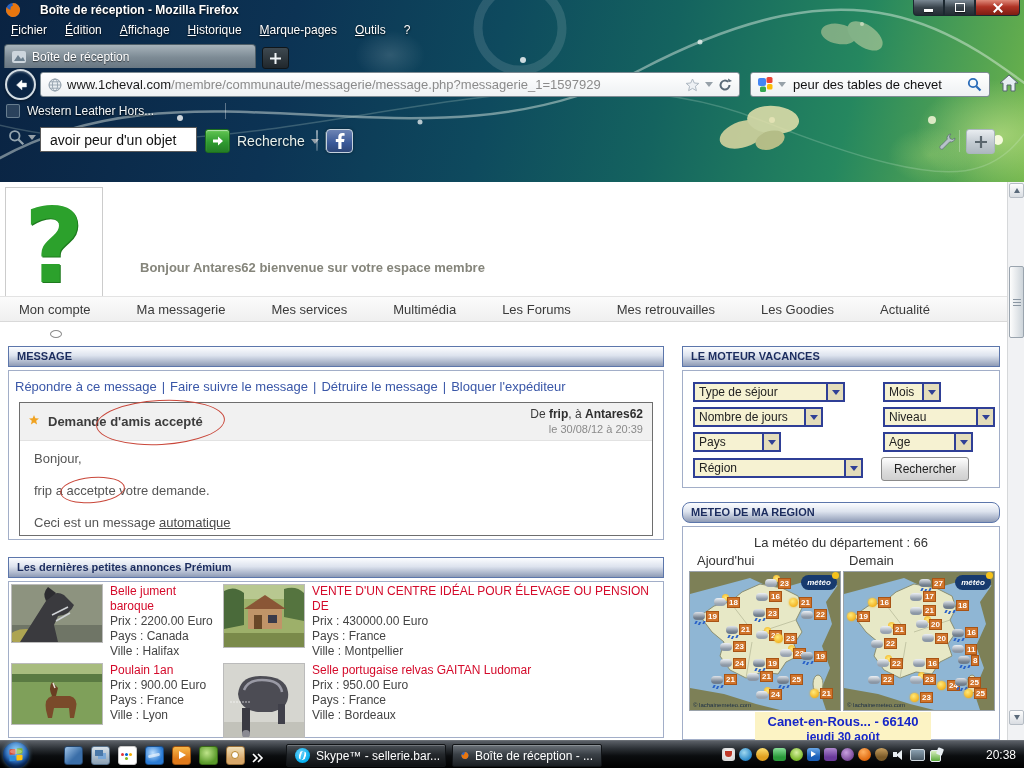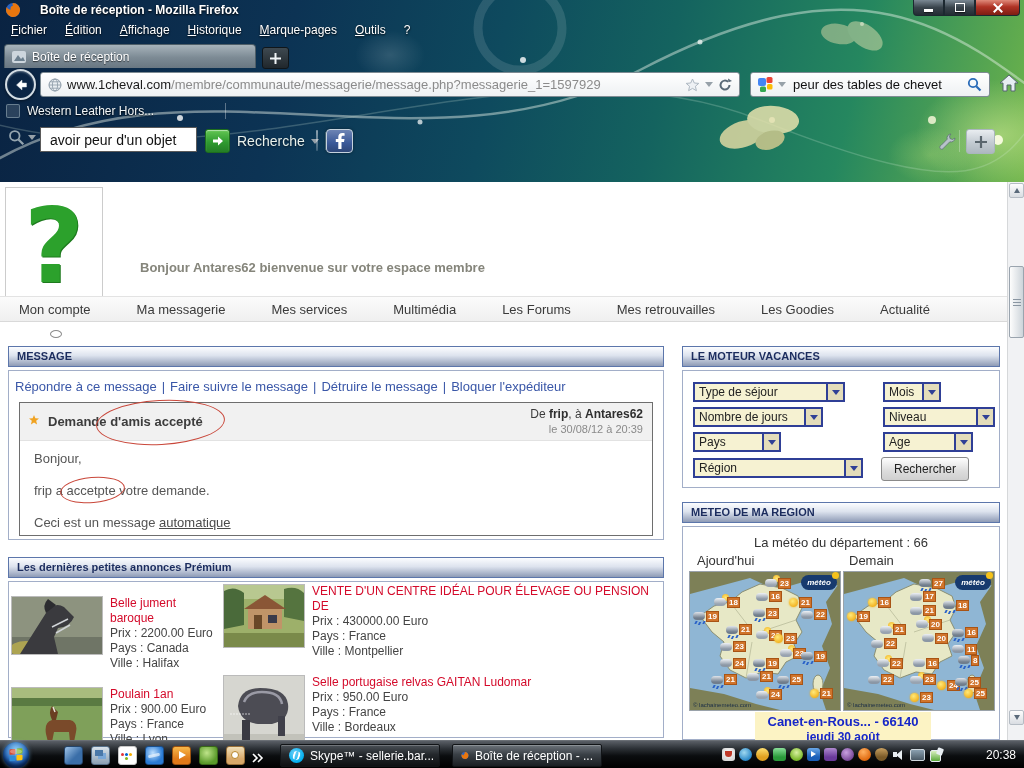--- a/index.html
+++ b/index.html
@@ -80,21 +80,21 @@
   .msgbody{position:absolute;left:14px;top:48px;font-size:13px;color:#555;}
   .msgbody div{margin-bottom:17px;}
   .ulink{text-decoration:underline;color:#4a4a4a;cursor:pointer;}
   .circled{position:relative;display:inline-block;}
   .ellipse{position:absolute;border:1.5px solid #c9473a;border-radius:50%;pointer-events:none;}
   .e1{left:-14px;top:-14px;right:-22px;bottom:-16px;transform:rotate(-3deg);}
   .e2{left:-7px;top:-6px;right:-9px;bottom:-5px;transform:rotate(-5deg);}
   
   .annrow{display:flex;padding:2px;}
   .anncell{display:flex;gap:7px;box-sizing:border-box;}
-  .anncell.c1{width:212px;margin-top:12px;}
+  .anncell.c1{width:212px;}
   .anncell.c2{flex:1;}
   .annimg{flex:none;border:1px solid #bbb;}
   .anntext{font-size:12px;line-height:15px;color:#444;}
   .anntitle{color:#d40a2a;cursor:pointer;}
   
   .vsel{position:absolute;height:20px;background:#f6f2d2;border:2px solid #2f3f96;display:flex;align-items:center;box-sizing:border-box;cursor:pointer;}
   .vsel span{flex:1;font-size:12px;color:#222;padding:0 4px;white-space:nowrap;overflow:hidden;}
   .vcaret{width:15px;align-self:stretch;border-left:2px solid #2f3f96;background:#e3dcba;display:flex;align-items:center;justify-content:center;}
   .vcaret i{width:0;height:0;border-left:4px solid transparent;border-right:4px solid transparent;border-top:5px solid #2f3f96;}
   .vbtn{position:absolute;height:22px;border:1px solid #8a8a8a;border-radius:3px;background:linear-gradient(#fefefe,#dcdcdc 60%,#cfcfcf);font-size:12px;color:#222;display:flex;align-items:center;justify-content:center;cursor:pointer;font-family:"Liberation Sans",sans-serif;}
@@ -138,21 +138,21 @@
   .q-ie{background:radial-gradient(circle at 40% 35%,#bfe0ff,#2a7bd4 65%);border:1px solid #1a4f8c;}
   .q-ie::after{content:"";position:absolute;left:2px;top:7px;width:12px;height:3px;border-radius:2px;background:#fff9;transform:rotate(-12deg);}
   .q-media{background:linear-gradient(#f8b84a,#e07a1a 70%);border:1px solid #9c5210;}
   .q-media::after{content:"";position:absolute;left:6px;top:4px;width:0;height:0;border-left:7px solid #fff;border-top:4.5px solid transparent;border-bottom:4.5px solid transparent;}
   .q-green{background:radial-gradient(circle at 40% 35%,#bfe48a,#5a9a2a 70%);border:1px solid #3a6a18;}
   .q-org{background:linear-gradient(#f0e0b8,#d8a86a 70%);border:1px solid #9a7038;}
   .q-org::after{content:"";position:absolute;left:4px;top:4px;width:8px;height:8px;border-radius:50%;background:#fff;border:1px solid #b8862a;box-sizing:border-box;}
   .chev{position:absolute;left:252px;top:8px;}
   .taskbtn{position:absolute;top:3px;height:23px;border-radius:2px;border:1px solid #111417;background:linear-gradient(#4b5157,#24282c 45%,#0f1113);box-shadow:inset 0 1px 0 #ffffff38;color:#fff;font-size:12px;display:flex;align-items:center;gap:6px;padding:0 8px;box-sizing:border-box;white-space:nowrap;overflow:hidden;cursor:pointer;}
   .taskbtn.active{background:linear-gradient(#6d747b,#3a4046 45%,#1b1f23);}
-  .tb-skype{left:280px;width:160px;}
+  .tb-skype{left:286px;width:160px;}
   .tb-ff{left:452px;width:150px;}
   .skypeico{width:15px;height:15px;border-radius:50%;background:radial-gradient(circle at 40% 35%,#6fd0f8,#00aff0 70%);flex:none;position:relative;}
   .skypeico::after{content:"";position:absolute;left:4px;top:3px;width:7px;height:9px;border-left:2px solid #fff;border-right:2px solid #fff;border-radius:4px;transform:rotate(14deg);box-sizing:border-box;}
   .lang{position:absolute;left:692px;top:7px;color:#fff;font-size:12px;text-shadow:0 1px 1px #000;margin-top:24px;}
   .tray{position:absolute;left:722px;top:7px;display:flex;gap:4px;align-items:center;}
   .tico{width:13px;height:13px;border-radius:3px;}
   .t-java{background:radial-gradient(circle at 50% 40%,#fff,#d8d8d8 70%);position:relative;} .t-java::after{content:"";position:absolute;left:3px;top:3px;width:7px;height:6px;border-radius:0 0 4px 4px;background:#c03a2a;}
   .t-msn{background:radial-gradient(circle at 40% 35%,#9fd8f0,#2a88c8 70%);border-radius:50%;}
   .t-phone{background:linear-gradient(#ffe070,#e0a020 70%);border-radius:50%;}
   .t-user{background:linear-gradient(#8ae09a,#2a9a3a 70%);}
@@ -494,21 +494,21 @@
         </div>
       <div class="vsel" style="left:10px;top:87px;width:170px;">
           <span>Région</span>
           <div class="vcaret">
             <i></i>
           </div>
         </div>
       <div class="vbtn" style="left:198px;top:86px;width:86px;">Rechercher</div>
     </div>
 
-    <div class="phead" style="left:682px;top:320px;width:318px;">METEO DE MA REGION</div>
+    <div class="phead" style="left:682px;top:320px;width:318px;border-radius:8px;">METEO DE MA REGION</div>
     <div class="pbox" style="left:682px;top:344px;width:318px;height:214px;">
       <div class="meteohead">La météo du département : 66</div>
       <div class="mcol" style="left:14px;">Ajourd'hui</div>
       <div class="mcol" style="left:166px;">Demain</div>
 
       <div class="map" style="left:6px;" id="map-today">
         <svg class="base" width="150" height="138" viewBox="0 0 150 138" preserveAspectRatio="none">
           <rect width="150" height="138" fill="#8fb6d4"></rect>
           <path d="M0,0 H150 V14 L120,8 86,18 60,6 30,14 0,22 Z" fill="#7d8057"></path>
           <path d="M150,10 L136,30 142,52 132,74 140,96 130,120 136,138 H150 Z" fill="#7d8057"></path>

